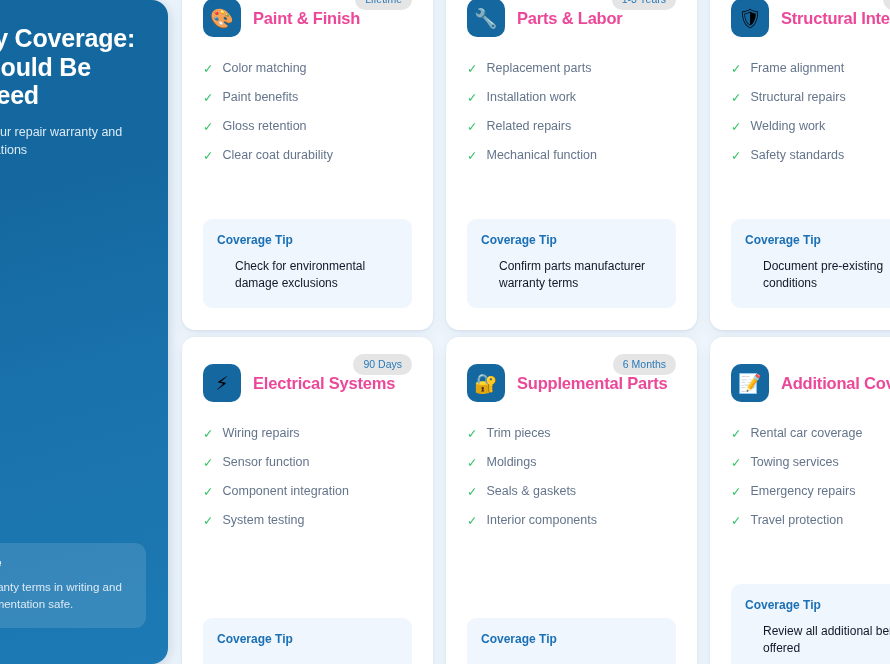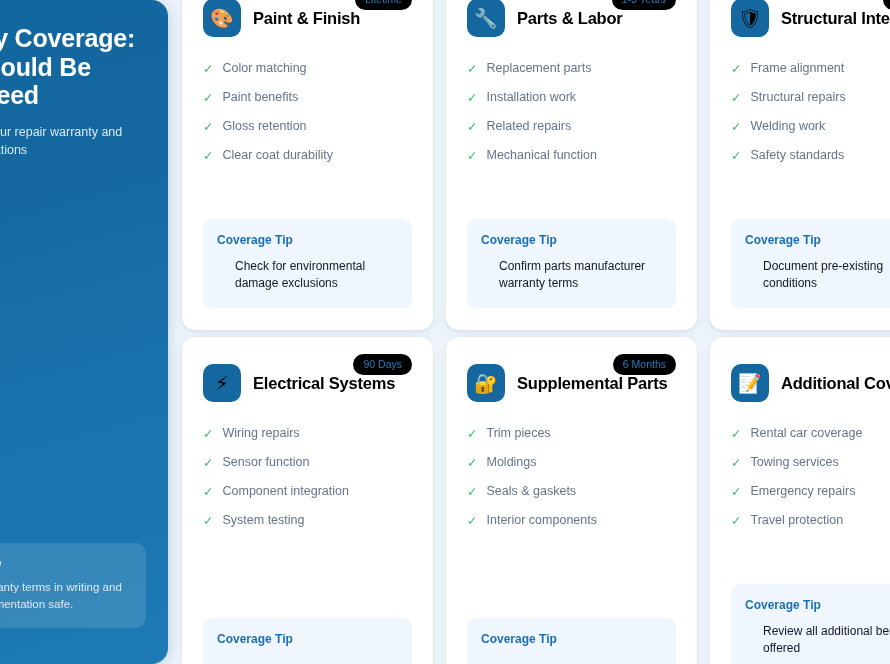--- a/index.html
+++ b/index.html
@@ -123,30 +123,30 @@
     justify-content: center;
     font-size: 19px;
     line-height: 1;
     font-family: "DejaVu Sans", sans-serif;
   }
 
   .card-title {
     margin-left: 12px;
     font-size: 16.5px;
     font-weight: bold;
-    color: #000000;
+    color: #ec4899;
     letter-spacing: -0.2px;
     white-space: nowrap;
   }
 
   .card-badge {
     position: absolute;
     right: 0;
     top: -9px;
-    background: #000000;
+    background: #e5e5e5;
     color: #2a7ab8;
     font-size: 10.5px;
     padding: 4px 10px 5px 10px;
     border-radius: 11px;
     white-space: nowrap;
   }
 
   .card-list {
     list-style: none;
     margin-top: 23px;

